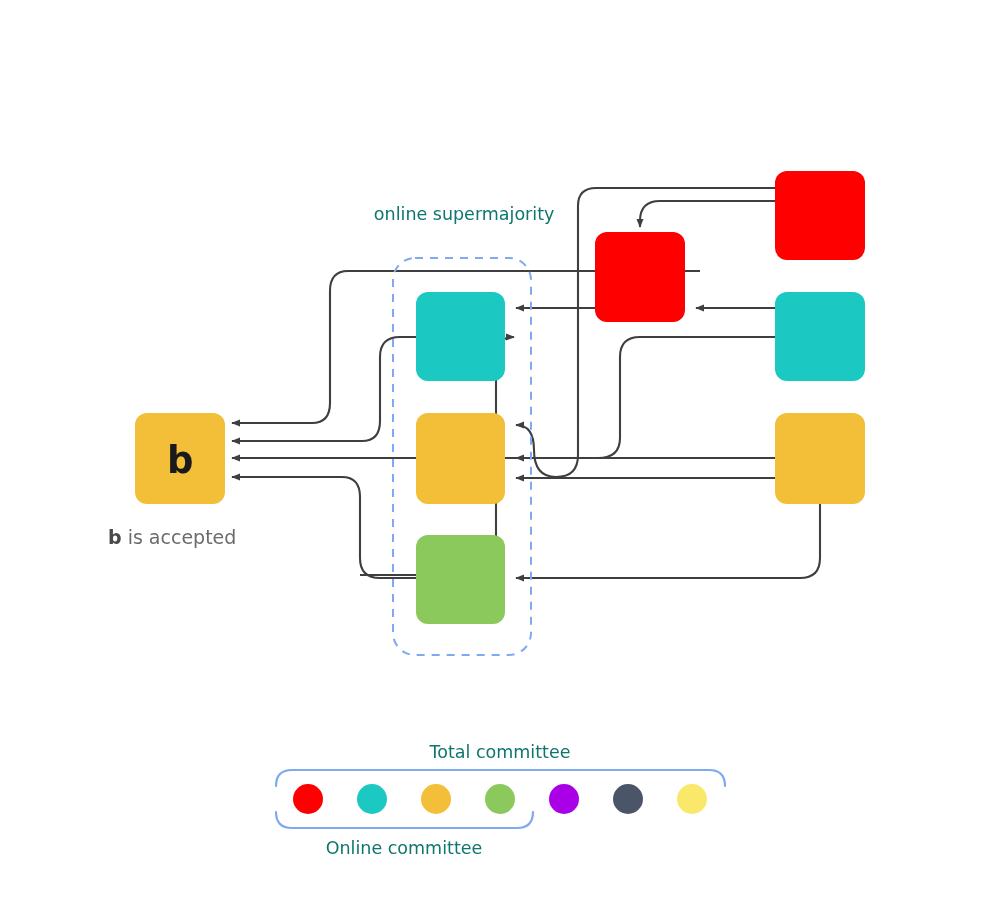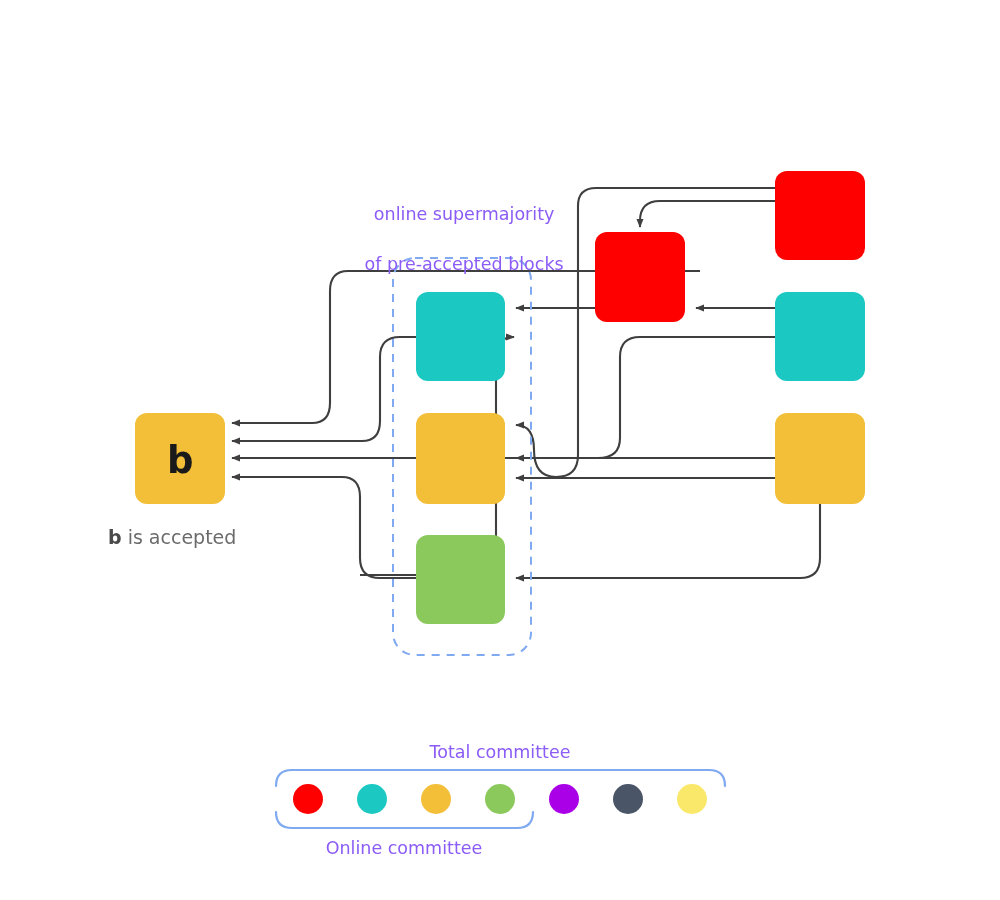--- a/index.html
+++ b/index.html
@@ -1,20 +1,20 @@
 <!DOCTYPE html>
 <html><head>
 <meta charset="utf-8">
 <style>
   html,body{margin:0;padding:0;background:#ffffff;}
   body{width:1000px;height:900px;position:relative;overflow:hidden;
        font-family:"DejaVu Sans","Liberation Sans",sans-serif;}
   #stage{position:absolute;left:0;top:0;width:1000px;height:900px;}
   svg#diagram{position:absolute;left:0;top:0;width:1000px;height:900px;}
-  .label{position:absolute;color:#8b5cf6;font-size:17.5px;line-height:25px;white-space:pre;}
+  .label{position:absolute;color:#0f766e;font-size:17.5px;line-height:25px;white-space:pre;}
   #supermajority-label{left:341px;top:177px;text-align:center;width:224px;}
   #accepted-label{left:108px;top:525px;font-size:19px;color:#6b6b6b;}
   #accepted-label b{color:#4a4a4a;font-weight:bold;}
   #total-committee-label{left:275px;top:740px;width:450px;text-align:center;font-size:17.5px;}
   #online-committee-label{left:275px;top:836px;width:258px;text-align:center;font-size:17.5px;}
   .blk-text{font-weight:bold;font-size:37px;fill:#1a1a1a;}
 </style>
 </head>
 <body>
 
@@ -84,21 +84,20 @@
       <circle cx="436" cy="799" r="15" fill="#F4BF38"></circle>
       <circle cx="500" cy="799" r="15" fill="#8BC95C"></circle>
       <circle cx="564" cy="799" r="15" fill="#AA00E8"></circle>
       <circle cx="628" cy="799" r="15" fill="#4A5568"></circle>
       <circle cx="692" cy="799" r="15" fill="#FAE86B"></circle>
     </g>
   </svg>
 
   <div class="label" id="supermajority-label">
     <span>online supermajority</span><br>
-    <span>of pre-accepted blocks</span>
   </div>
 
   <div class="label" id="accepted-label"><b>b</b><span> is accepted</span></div>
 
   <div class="label" id="online-committee-label">Online committee</div>
 
   <div class="label" id="total-committee-label">Total committee</div>
 
 </div>
 

